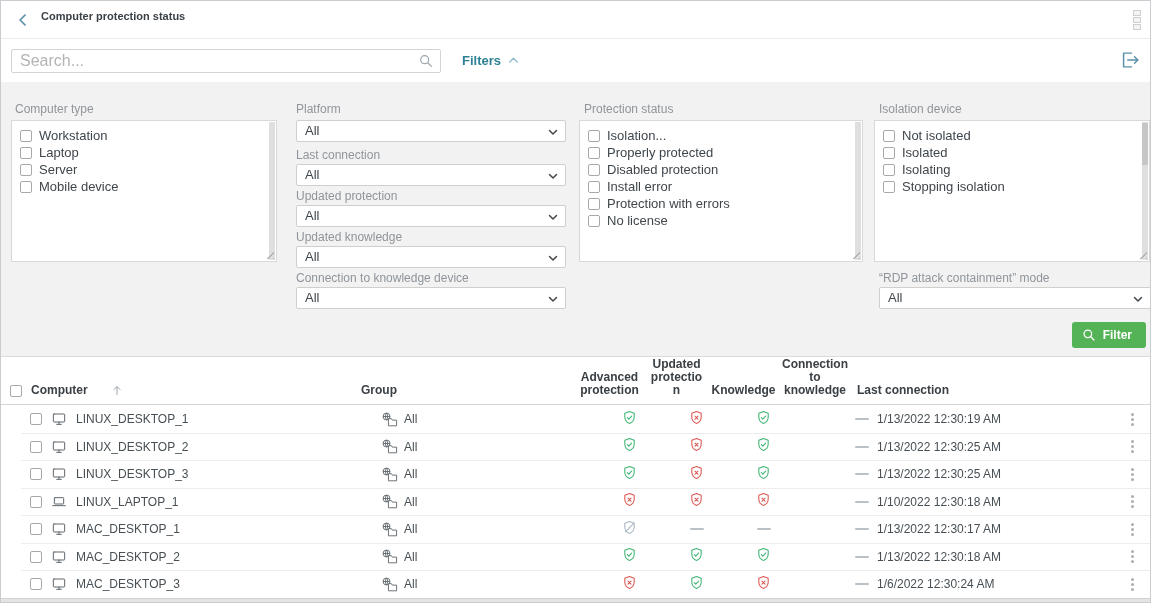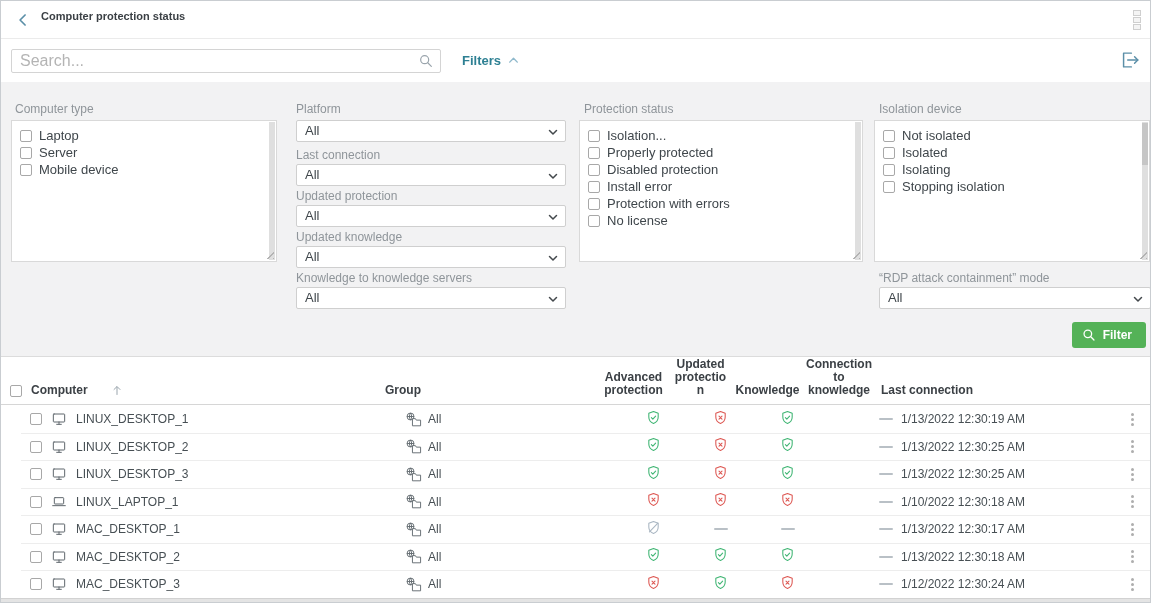--- a/index.html
+++ b/index.html
@@ -46,21 +46,21 @@
                 border:none; border-radius:3px; font-size:12px; font-weight:bold; font-family:inherit;
                 padding:0 14px 0 10px; display:flex; align-items:center; gap:7px; cursor:pointer; }
 
   
   .thead { position:absolute; top:356px; left:0; right:0; height:48px; background:#fff;
            border-bottom:1px solid #d6d6d6; display:flex; align-items:flex-end; padding-bottom:7px; }
   .rows { position:absolute; top:405px; left:0; right:0;padding-left:20px; }
   .trow { display:flex; align-items:center; height:27.5px; border-bottom:1px solid #ededed; background:#fff; }
   .col-check { flex:0 0 30px; display:flex; justify-content:center; }
   .col-computer { flex:0 0 330px; display:flex; align-items:center; gap:9px; }
-  .col-group { flex:0 0 215px; display:flex; align-items:center; gap:6px;margin-left:24px; }
+  .col-group { flex:0 0 215px; display:flex; align-items:center; gap:6px; }
   .col-status { flex:0 0 67px; display:flex; justify-content:center; align-items:center; }
   .col-conn { flex:0 0 72px; display:flex; justify-content:flex-end; align-items:center; }
   .col-last { flex:1 1 auto; padding-left:8px; }
   .col-menu { flex:0 0 36px; display:flex; justify-content:center; }
   .thead .hc { font-size:12px; font-weight:bold; color:#3b4045; }
   .thead .col-status, .thead .col-conn { text-align:center; }
   .thead .wrap { display:inline-block; word-wrap:break-word; line-height:13px; }
   .w-adv { width:62px; } .w-upd { width:58px; } .w-kno { width:66px; } .w-con { width:68px; }
   .sort-arrow { margin-left:14px; }
   .cell-text { font-size:12px; color:#474f54; }
@@ -114,20 +114,24 @@
     </span>
   </div>
 
   <div class="filter-section">
 
     <span class="flabel" style="left:14px; top:20px;">Computer type</span>
     <div class="panel" style="left:10px; top:38px; width:266px; height:142px;">
       <div id="ct-options">
           <div class="check-item">
             <span class="checkbox"></span>
+            <span class="lbl">Workstation</span>
+          </div>
+          <div class="check-item">
+            <span class="checkbox"></span>
             <span class="lbl">Laptop</span>
           </div>
           <div class="check-item">
             <span class="checkbox"></span>
             <span class="lbl">Server</span>
           </div>
           <div class="check-item">
             <span class="checkbox"></span>
             <span class="lbl">Mobile device</span>
           </div>
@@ -157,21 +161,21 @@
           <polyline points="5 9 12 16 19 9"></polyline>
         </svg>
     </div>
     <span class="flabel" style="left:295px; top:148px;">Updated knowledge</span>
     <div class="dropdown" style="left:295px; top:164px; width:270px;">
       <span>All</span>
       <svg width="12" height="12" viewBox="0 0 24 24" fill="none" stroke="#43484c" stroke-width="3" stroke-linecap="round" stroke-linejoin="round">
           <polyline points="5 9 12 16 19 9"></polyline>
         </svg>
     </div>
-    <span class="flabel" style="left:295px; top:189px;">Knowledge to knowledge servers</span>
+    <span class="flabel" style="left:295px; top:189px;">Connection to knowledge device</span>
     <div class="dropdown" style="left:295px; top:205px; width:270px;">
       <span>All</span>
       <svg width="12" height="12" viewBox="0 0 24 24" fill="none" stroke="#43484c" stroke-width="3" stroke-linecap="round" stroke-linejoin="round">
           <polyline points="5 9 12 16 19 9"></polyline>
         </svg>
     </div>
 
     <span class="flabel" style="left:583px; top:20px;">Protection status</span>
     <div class="panel" style="left:578px; top:38px; width:284px; height:142px;">
       <div id="ps-options">
@@ -615,21 +619,21 @@
         </span>
         <span class="col-status">
           <span><svg width="15" height="15" viewBox="0 0 24 24" fill="none" stroke="#dd5752" stroke-width="1.7" stroke-linecap="round" stroke-linejoin="round">
               <path d="M12 2.5l7.5 2.8v6c0 4.9-3.2 8.8-7.5 10.2C7.7 20.1 4.5 16.2 4.5 11.3v-6z"></path>
               <path d="M9.6 9.9l4.8 4.8M14.4 9.9l-4.8 4.8"></path>
             </svg></span>
         </span>
         <span class="col-conn">
           <span class="dash"></span>
         </span>
-        <span class="col-last cell-text">1/12/2022 12:30:24 AM</span>
+        <span class="col-last cell-text">1/6/2022 12:30:24 AM</span>
         <span class="col-menu">
           <span class="kebab">
             <i></i>
             <i></i>
             <i></i>
           </span>
         </span>
       </div>
     </div>
 

